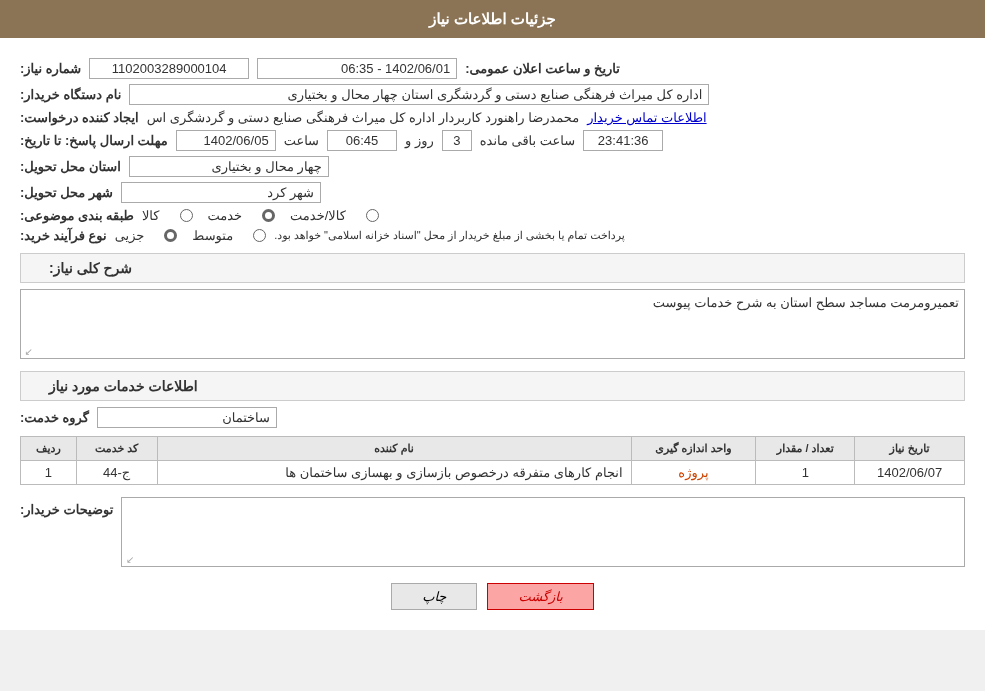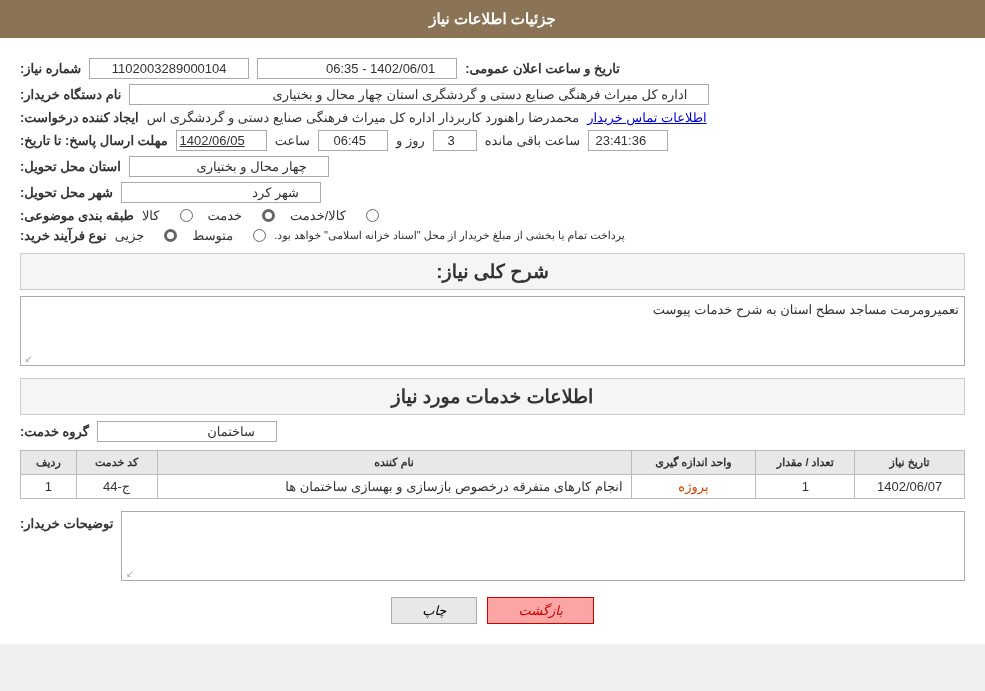--- a/index.html
+++ b/index.html
@@ -23,41 +23,41 @@
       font-size: 15px;
       font-weight: bold;
     }
     .main-content {
       padding: 10px 20px;
     }
     .section-title {
       background: #f5f5f5;
       border: 1px solid #ccc;
       font-weight: bold;
-      font-size: 19px;
+      font-size: 14px;
       padding: 6px 28px;
       margin: 10px 0 6px 0;
-      text-align: center;
+      text-align: left;
     }
     .row-container {
       display: flex;
       align-items: center;
       justify-content: flex-end;
       gap: 8px;
       margin-bottom: 5px;
     }
     .inline-label {
       font-weight: bold;
       color: #333;
       white-space: nowrap;
     }
     .inline-value {
       border: 1px solid #aaa;
       background: #fff;
-      padding: 2px 21px;
+      padding: 2px 6px;
       text-align: right;
     }
     .link-style {
       color: #0000cc;
       text-decoration: underline;
       cursor: pointer;
     }
     .radio-group {
       display: flex;
       gap: 15px;
@@ -173,21 +173,21 @@
       <span class="inline-label">ایجاد کننده درخواست:</span>
     </div>
 
     <div class="row-container">
       <span class="inline-value" style="width:80px; text-align:center;">23:41:36</span>
       <span>ساعت باقی مانده</span>
       <span class="inline-value" style="width:30px; text-align:center;">3</span>
       <span>روز و</span>
       <span class="inline-value" style="width:70px; text-align:center;">06:45</span>
       <span>ساعت</span>
-      <span class="inline-value" style="width:91px; text-align:left;text-decoration:underline;">1402/06/05</span>
+      <span class="inline-value" style="width:100px; text-align:right;">1402/06/05</span>
       <span class="inline-label">مهلت ارسال پاسخ: تا تاریخ:</span>
     </div>
 
     <div class="row-container">
       <span class="inline-value" style="width:200px;">چهار محال و بختیاری</span>
       <span class="inline-label">استان محل تحویل:</span>
     </div>
 
     <div class="row-container">
       <span class="inline-value" style="width:200px;">شهر کرد</span>

